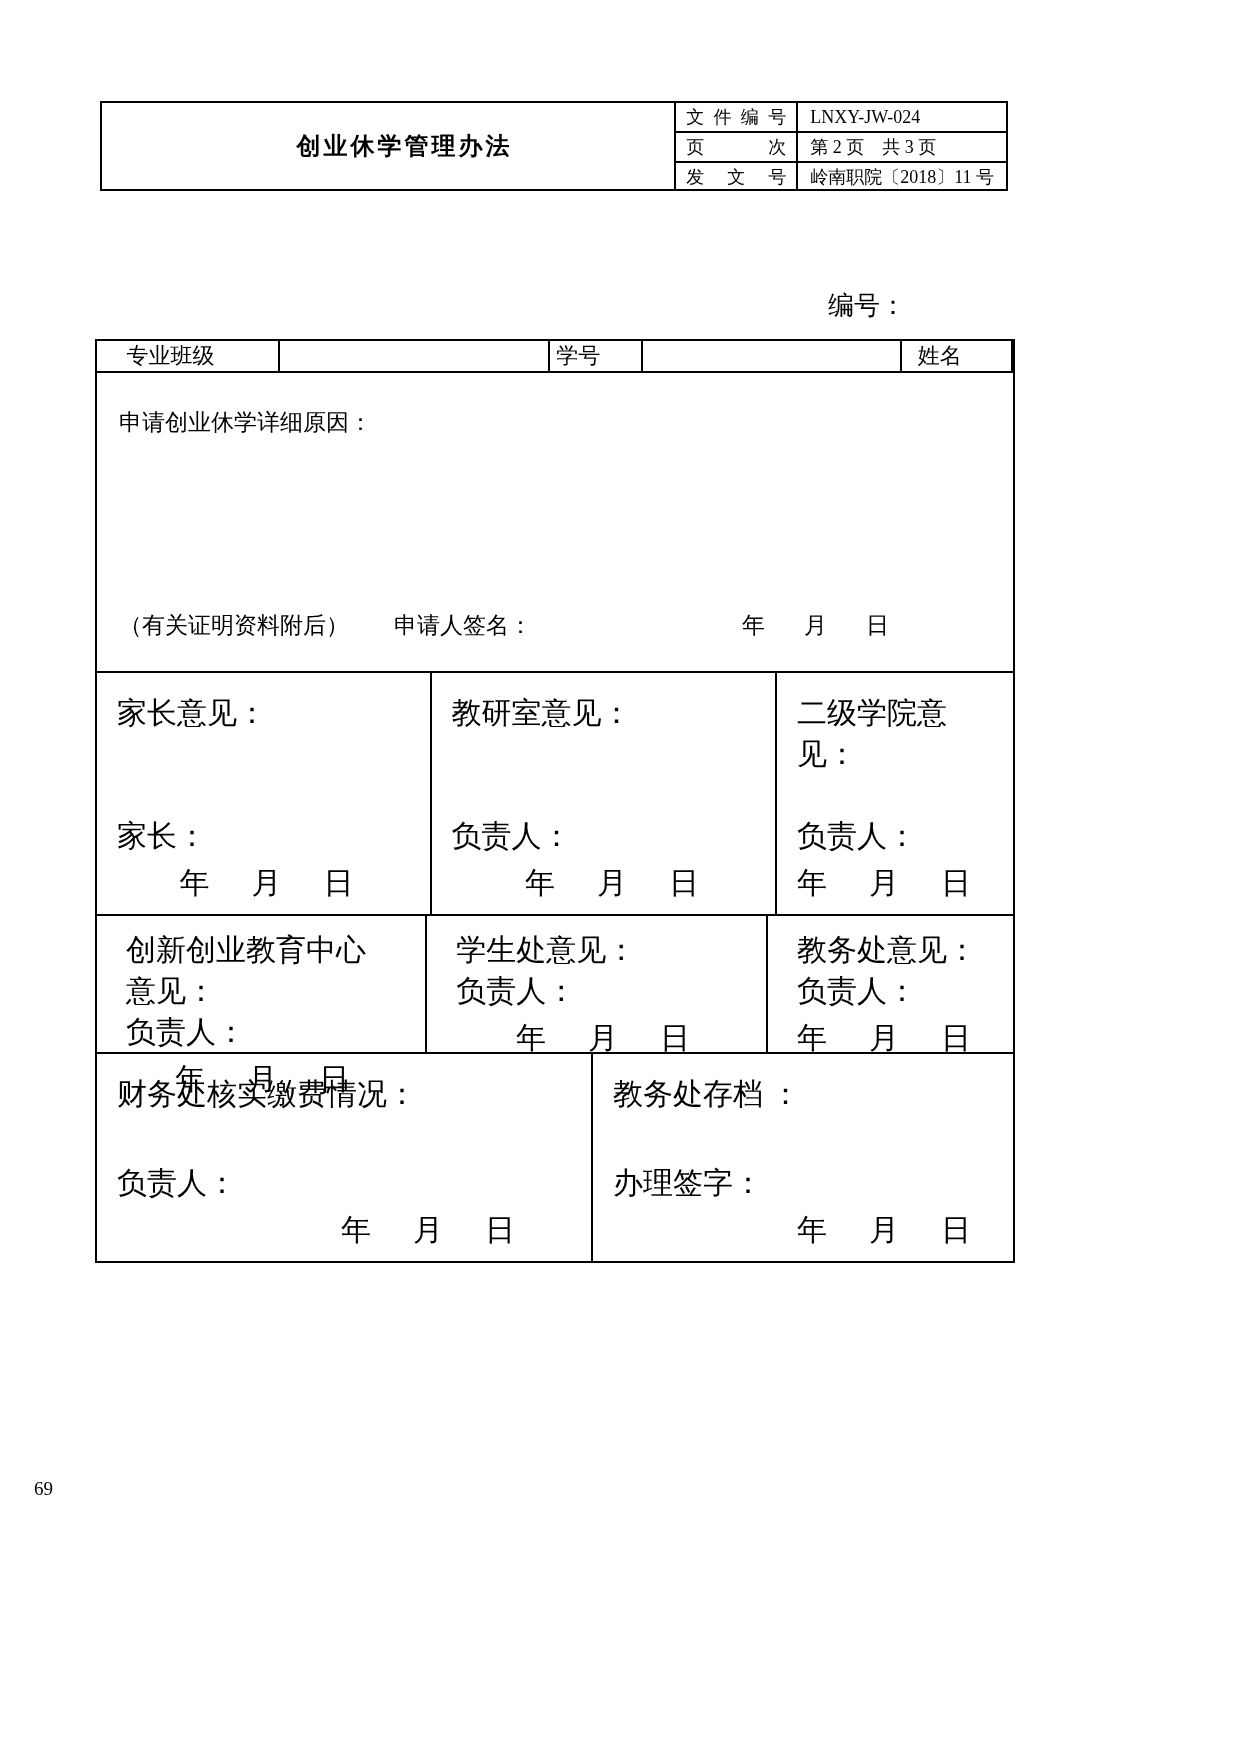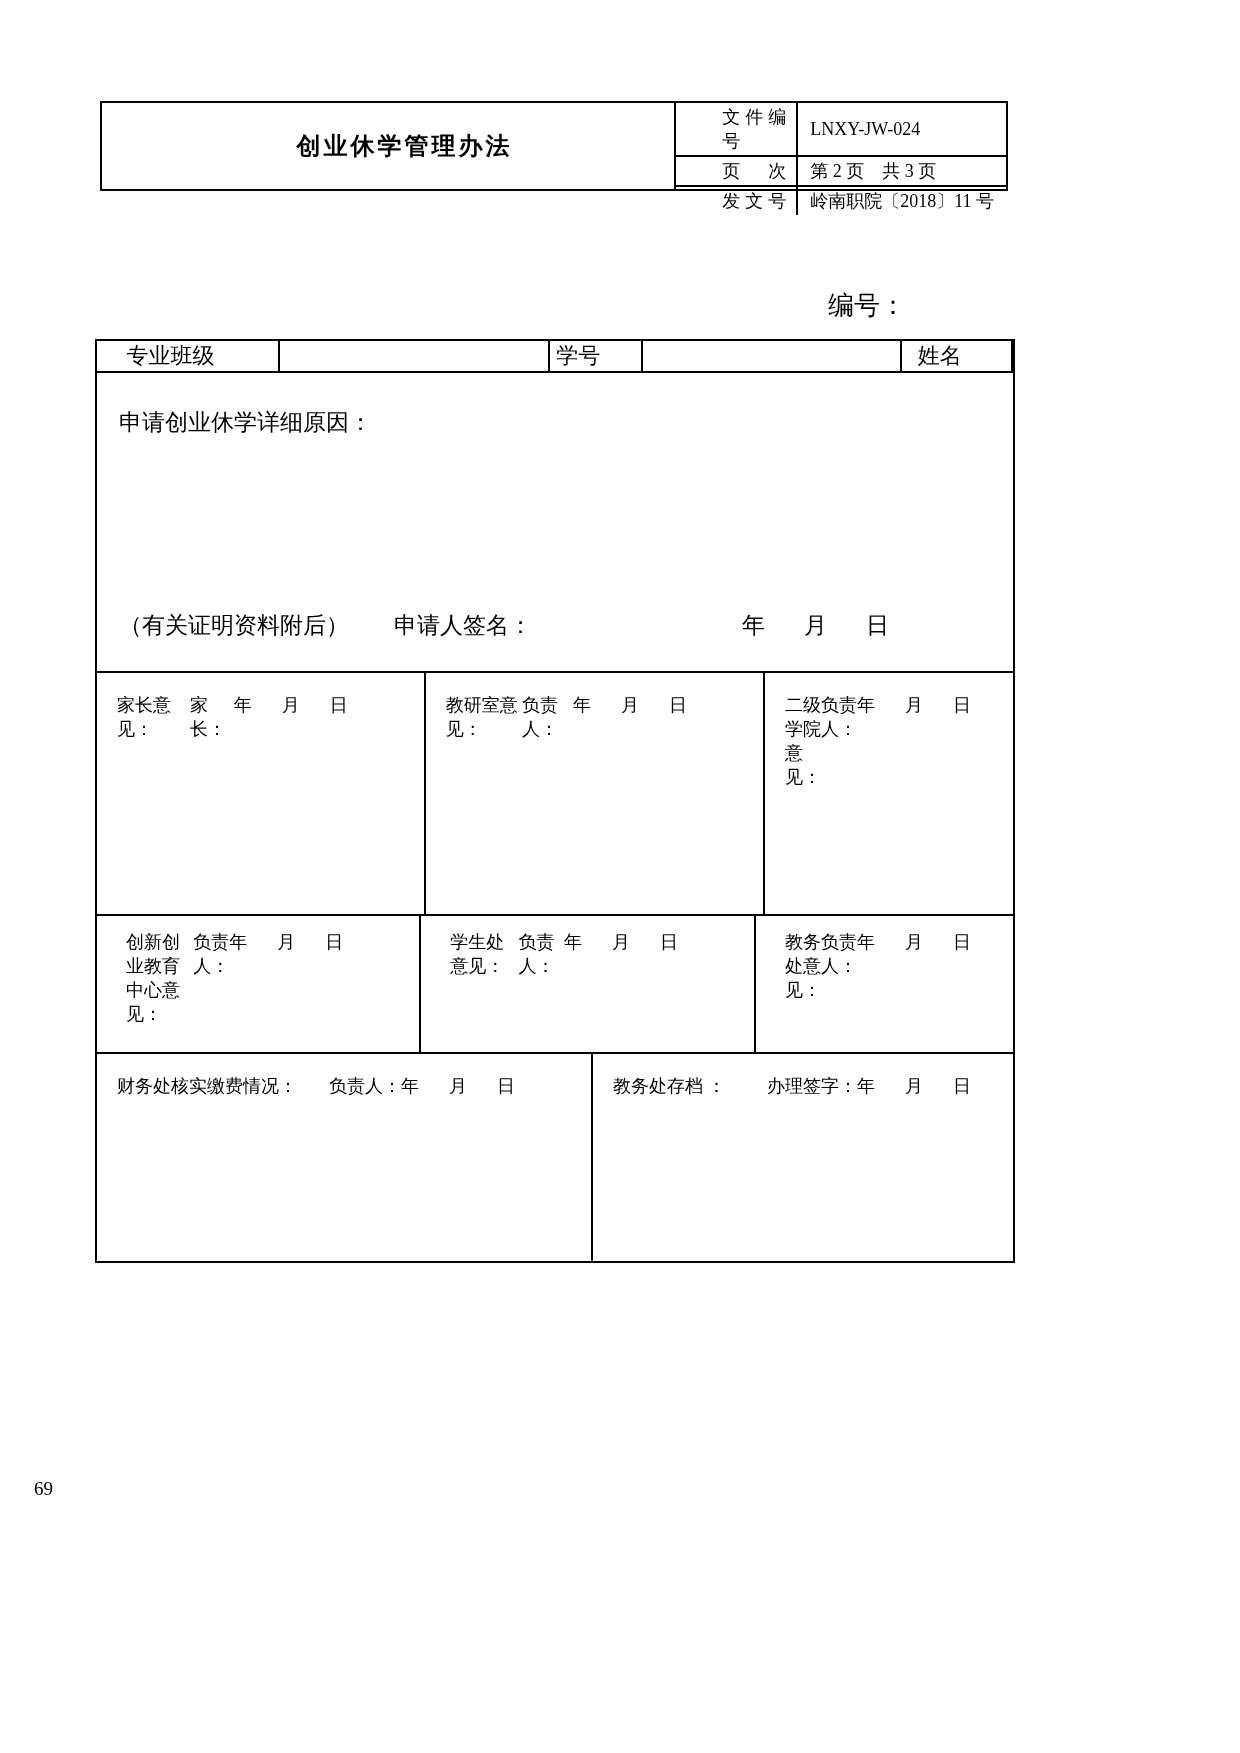--- a/index.html
+++ b/index.html
@@ -13,21 +13,21 @@
   
   .hdr { position:absolute; left:100px; top:101px; width:908px; height:90px; border:2px solid #000; display:flex; }
   .hdr-title {
     width:585px; border-right:2px solid #000; display:flex; align-items:center; justify-content:center;
     font-family:"Liberation Sans","DejaVu Sans",sans-serif; font-weight:bold; font-size:24px; letter-spacing:3px;padding-left:33px;
   }
   .hdr-meta { flex:1; display:flex; flex-direction:column; }
   .hdr-meta-row { flex:1; display:flex; border-bottom:2px solid #000; }
   .hdr-meta-row:last-child { border-bottom:none; }
   .hdr-meta-label { width:122px; border-right:2px solid #000; padding:2px 10px; font-size:18px; display:flex; align-items:center; }
-  .hdr-meta-label span { width:100%; text-align:justify; text-align-last:justify;margin-left:36px; }
+  .hdr-meta-label span { width:100%; text-align:justify; text-align-last:justify; }
   .hdr-meta-value { flex:1; padding:2px 12px; font-size:18px; display:flex; align-items:center; white-space:nowrap; }
 
   
   .attach { position:absolute; left:100px; top:222px; width:908px; display:flex; align-items:baseline;
     font-family:"Liberation Sans","DejaVu Sans",sans-serif; font-weight:bold; font-size:26px; }
   .attach-label { white-space:nowrap; }
   .attach-title { flex:1; text-align:center; letter-spacing:1px; }
 
   .serial { position:absolute; left:828px; top:288px; font-size:26px; }
 
@@ -51,21 +51,21 @@
   
   .r2 { height:300px; }
   .r2 .fcell { width:100%; padding:34px 22px 30px 22px; font-size:23px; }
   .reason-footer { position:absolute; left:22px; right:22px; bottom:30px; display:flex; white-space:nowrap; font-size:23px; }
   .rf-sign { margin-left:45px; }
   .rf-date { margin-left:210px; letter-spacing:8px; }
 
   
   .r3 { height:243px; }
   .r4 { height:138px; }
-  .op { display:flex; flex-direction:row; padding:20px 20px 10px 20px; font-size:18px; }
+  .op { display:flex; flex-direction:column; padding:20px 20px 10px 20px; font-size:30px; }
   .r4 .op { padding-top:14px;padding-left:29px; }
   .op-fill { flex:1; }
   .op-signer { margin-bottom:6px; }
   .op-date { text-align:right; padding-right:16px; letter-spacing:6px; white-space:nowrap; }
   .w1 { width:302px; }
   .w2 { width:315px; }
   .w3 { flex:1; }
 
   
   .r5 { height:209px;justify-content:flex-end; }

